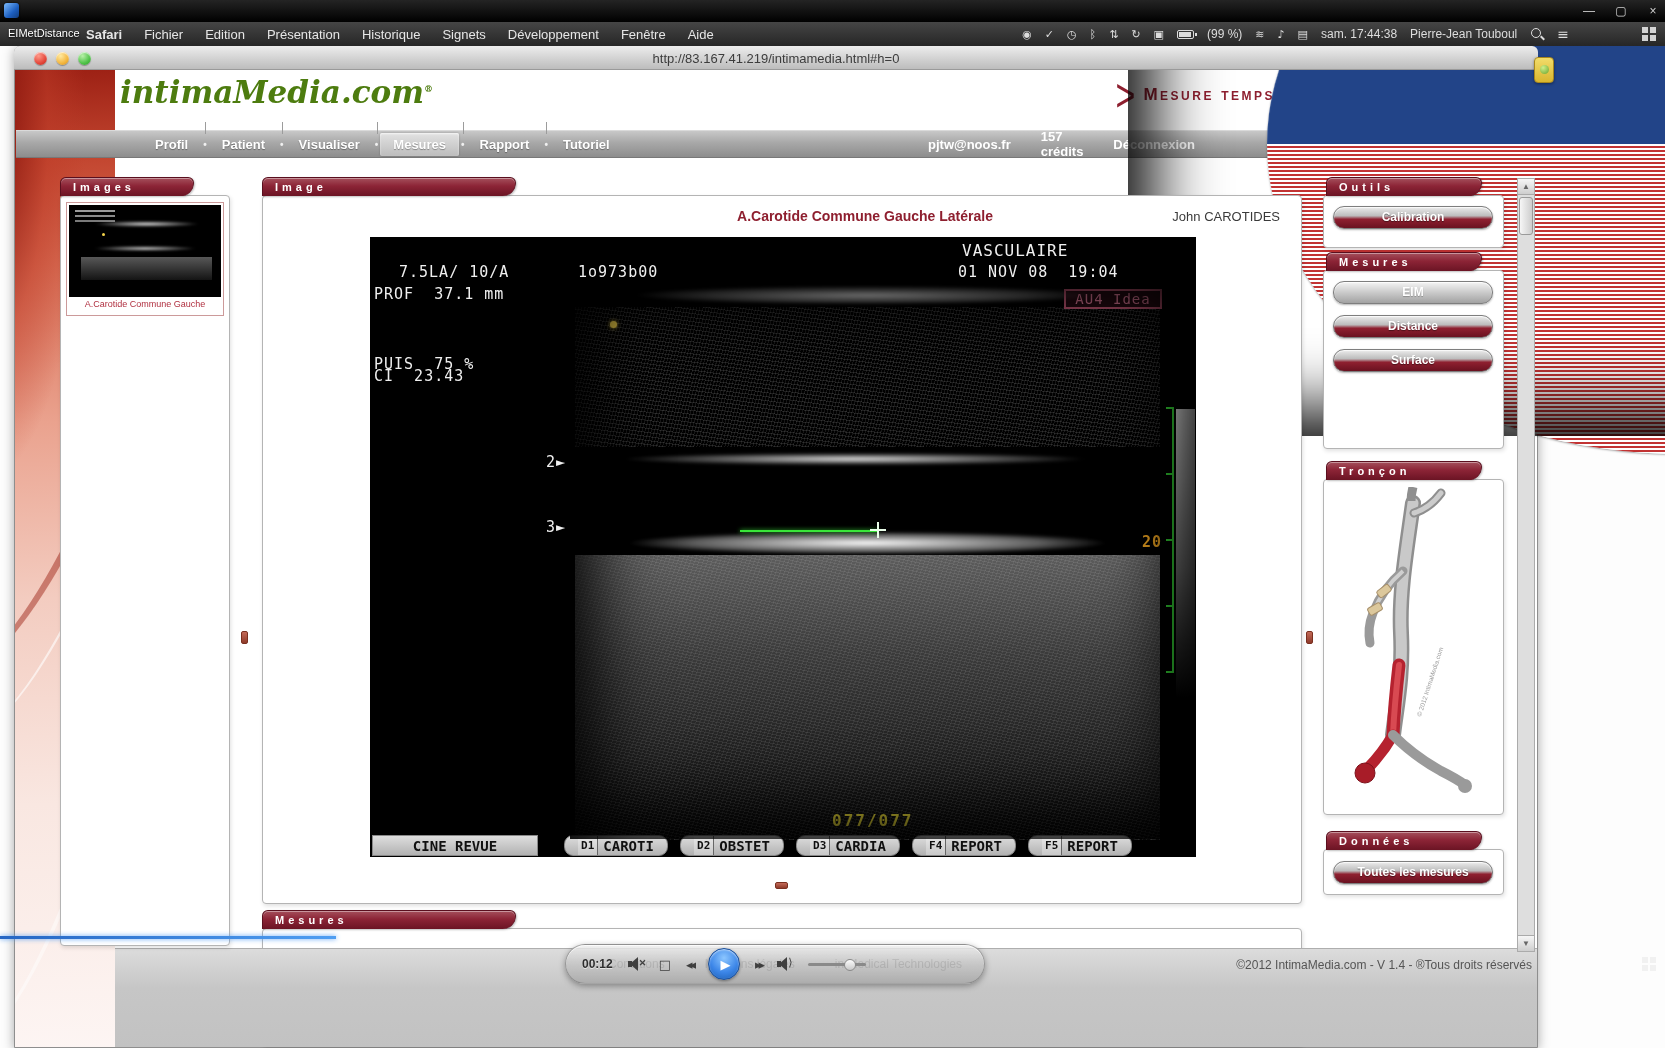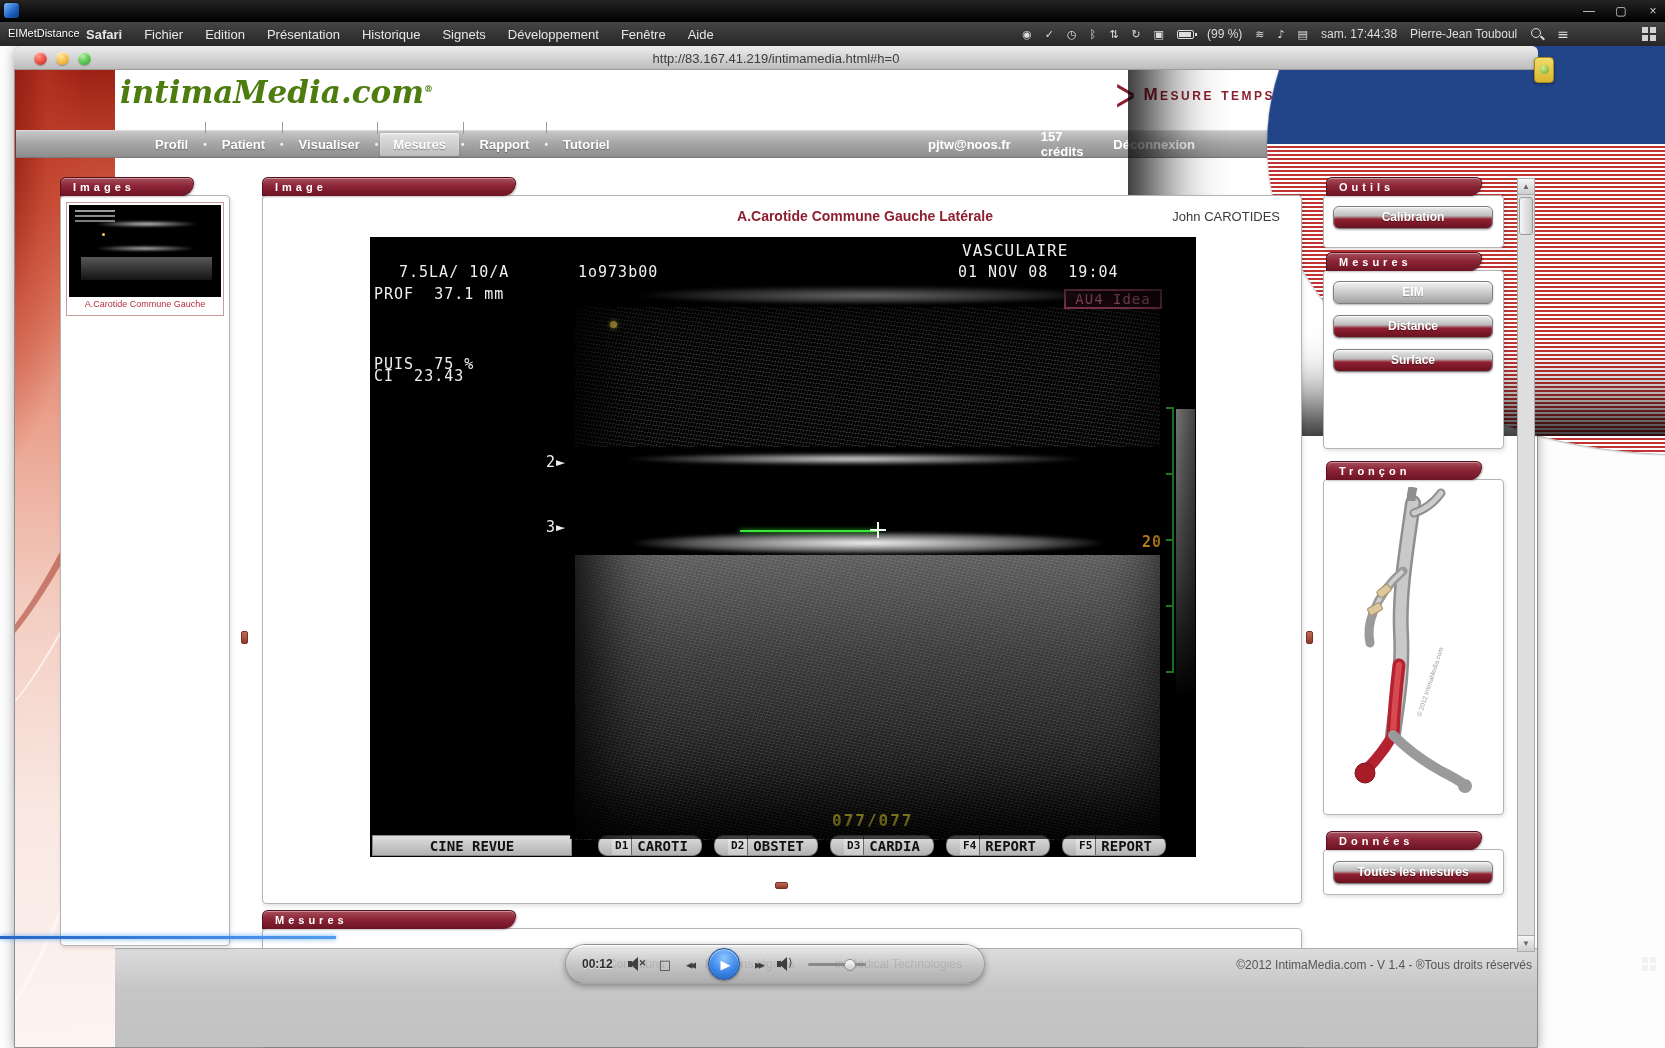--- a/index.html
+++ b/index.html
@@ -131,25 +131,25 @@
   .dscale{position:absolute;left:802px;top:170px;width:2px;height:266px;background:#39e639;}
   .dtick{position:absolute;left:796px;width:8px;height:2px;background:#39e639;}
   .wedge{position:absolute;left:806px;top:172px;width:19px;height:290px;
       background:linear-gradient(#fff,#cfcfcf 25%,#8a8a8a 55%,#3a3a3a 80%,#000);}
   .frame{position:absolute;left:462px;top:574px;color:#f2e23a;font-weight:bold;font-size:16px;letter-spacing:2px;}
   .uskeys{position:absolute;left:2px;top:598px;width:822px;display:flex;gap:12px;}
   .uskey{height:21px;background:linear-gradient(#dedede,#b2b2b2);color:#101010;border:1px solid #888;
       font:bold 14px "DejaVu Sans Mono",monospace;display:flex;align-items:center;justify-content:center;}
   .uskey .kp{font-size:11px;border-right:1px solid #666;padding:0 3px;margin-right:5px;align-self:stretch;
       display:flex;align-items:center;background:rgba(255,255,255,.3);}
-  .k0{width:200px;margin-right:14px;}
+  .k0{width:166px;margin-right:14px;}
   .kn{width:104px;border-radius:9px;}
 
   
-  .rbtn{position:absolute;width:160px;height:23px;z-index:4;border-radius:6px;text-align:center;line-height:21px;
+  .rbtn{position:absolute;width:160px;height:23px;z-index:4;border-radius:11px;text-align:center;line-height:21px;
       color:#fff;font-weight:bold;font-size:12px;border:1px solid #7e7e7e;cursor:default;
       background:linear-gradient(#ececec,#bcbcbc 42%,#8f2030 58%,#6a1120);
       box-shadow:inset 0 1px 1px rgba(255,255,255,.8),0 1px 2px rgba(0,0,0,.3);text-shadow:0 1px 1px rgba(0,0,0,.45);}
   .rbtn.active{background:linear-gradient(#f4f4f4,#cacaca 50%,#a2a2a2);text-shadow:0 1px 1px rgba(0,0,0,.25);}
 
   
   .grip{position:absolute;z-index:4;background:linear-gradient(#c46a58,#8e3a2a);border:1px solid #7a3020;border-radius:2px;}
   .sbar{left:1517px;top:178px;width:18px;height:774px;z-index:4;background:#dedede;border:1px solid #ababab;}
   .sbtn{position:absolute;left:0;width:16px;height:16px;background:linear-gradient(#f6f6f6,#cecece);
         color:#666;font-size:8px;text-align:center;line-height:16px;}

